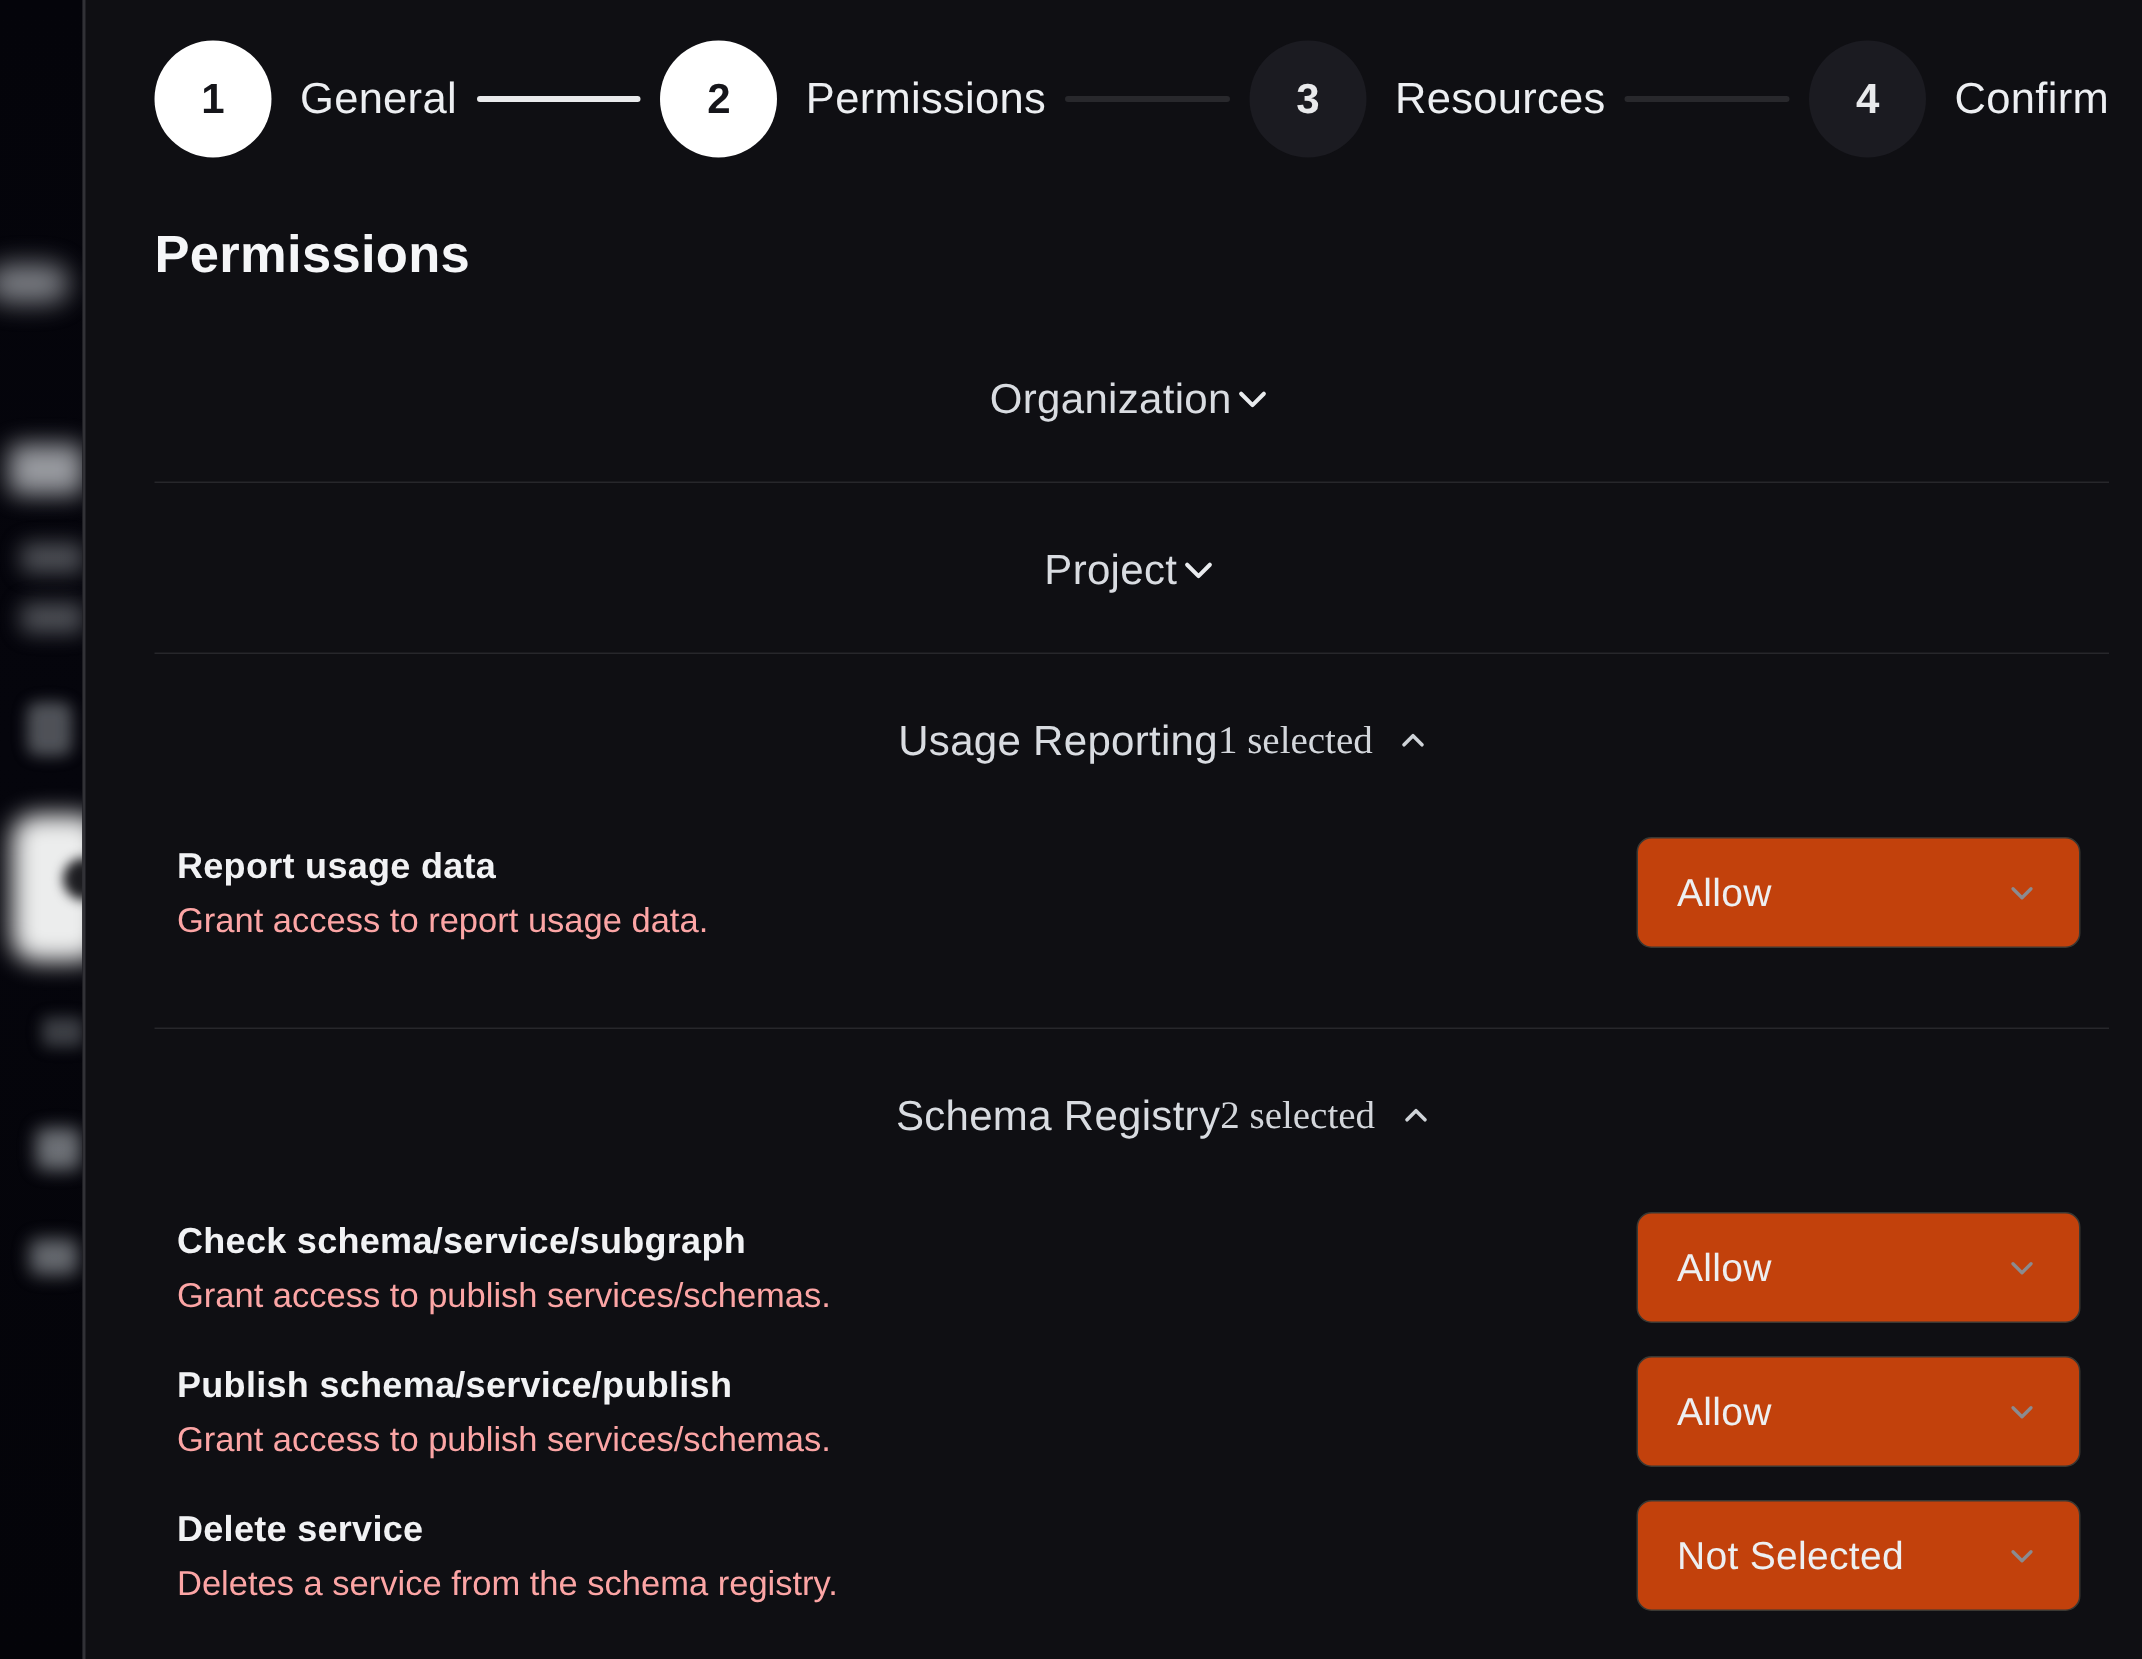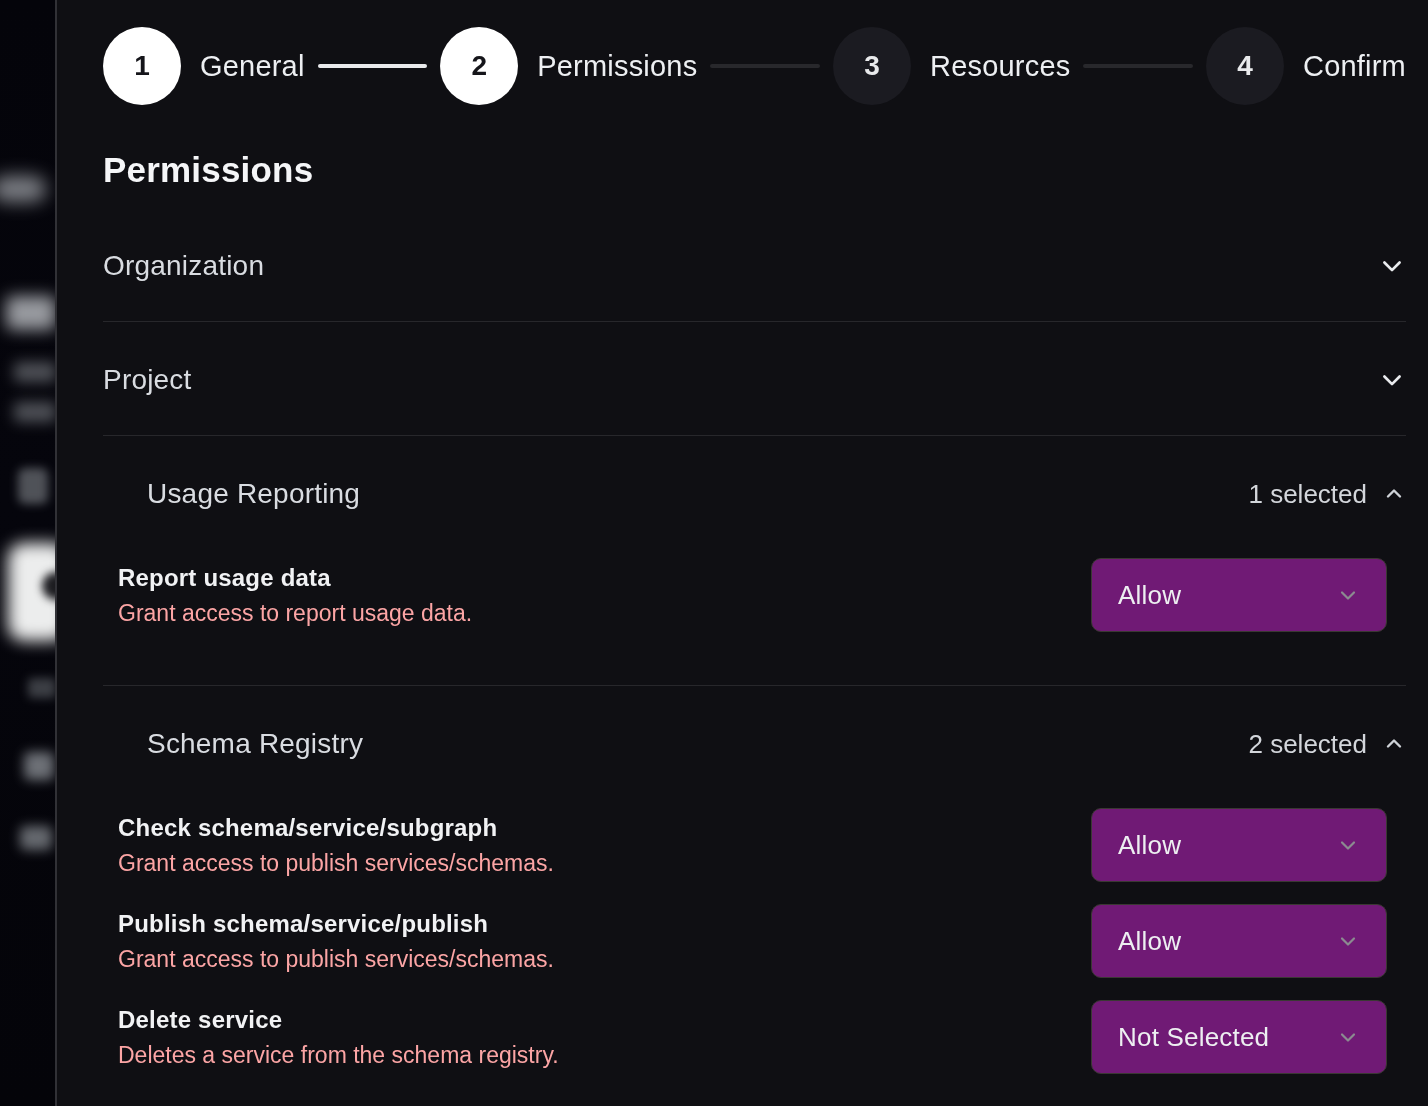--- a/index.html
+++ b/index.html
@@ -52,42 +52,42 @@
   .connector.done { background:#e9eaec; }
   .connector.upcoming { background:#28282c; }
 
   
   h1.page-title { margin:44px 0 18px; font-size:35px; line-height:40px; font-weight:700; color:#f5f6f8; letter-spacing:.2px; }
 
   
   .section { border-bottom:1px solid #27272b; }
   .section:last-child { border-bottom:none; }
   .section-header {
-    display:flex; align-items:center; justify-content:space-between;
+    display:flex; align-items:center; justify-content:center;
     padding:42px 0 39px; cursor:pointer;
   }
   .section.expanded .section-header { padding-bottom:0;margin-left:44px; }
   .section-title { font-size:28px; line-height:32px; font-weight:400; color:#d9dce1; letter-spacing:.2px; }
-  .section-right { display:flex; align-items:center; gap:15px; }
+  .section-right { display:flex; align-items:center; gap:15px;font-family:Liberation Serif, serif; }
   .selected-count { font-size:26px; font-weight:500; color:#d3d6db; }
   .chev { display:flex; align-items:center; color:#e9ebee; }
   .chev svg { display:block; }
   .chev-up-small { color:#cfd3d8; }
 
   .perm-list { display:flex; flex-direction:column; gap:22px; margin-top:48px; }
   .section.expanded { padding-bottom:53px; }
   .section.expanded.last { padding-bottom:28px; }
   .perm-row { display:flex; align-items:center; justify-content:space-between; min-height:74px; }
   .perm-text { margin-left:15px; }
   .perm-title { font-size:24px; line-height:28px; font-weight:700; color:#f1f2f4; letter-spacing:.2px; }
   .perm-desc { margin-top:8px; font-size:23px; line-height:27px; font-weight:400; color:#fca5a5; }
 
   .dropdown {
     width:296px; height:74px; margin-right:19px; flex:0 0 auto;
-    background:#701a75; border:1px solid #3a3833; border-radius:10px;
+    background:#c2410c; border:1px solid #3a3833; border-radius:10px;
     display:flex; align-items:center; justify-content:space-between;
     padding:0 26px; cursor:pointer;
   }
   .dropdown-value { font-size:26px; color:#edeff1; font-weight:400; letter-spacing:.2px; }
   .dropdown .chev { color:#8b8b90; }
 </style>
 </head>
 <body>
 
 <aside class="sidebar">

